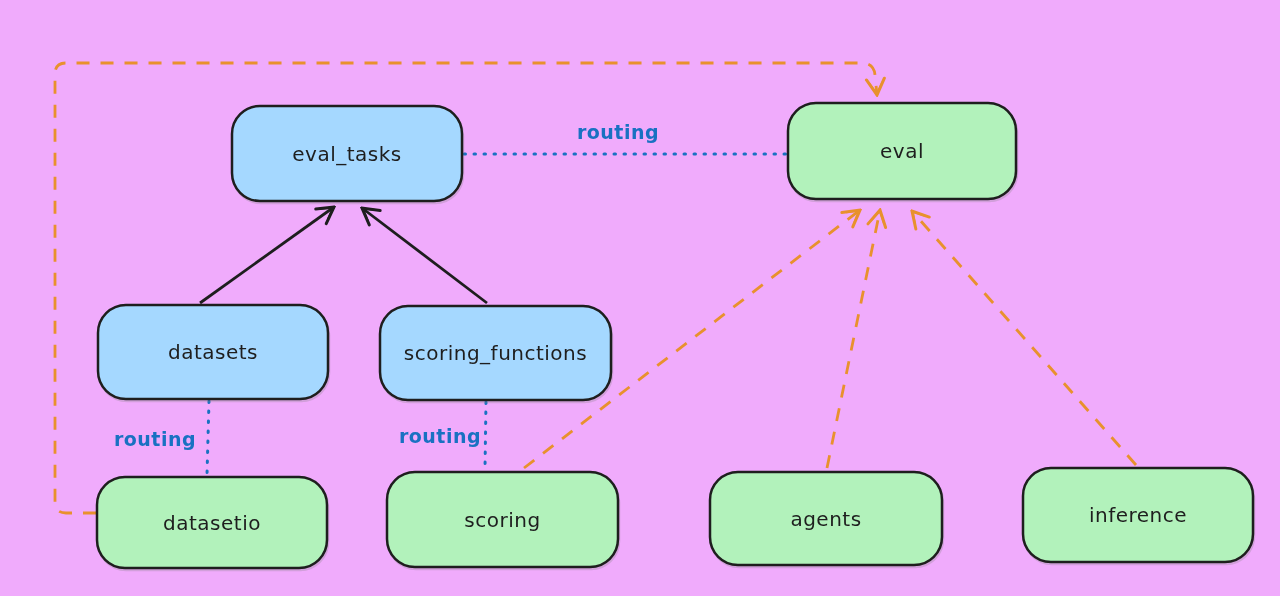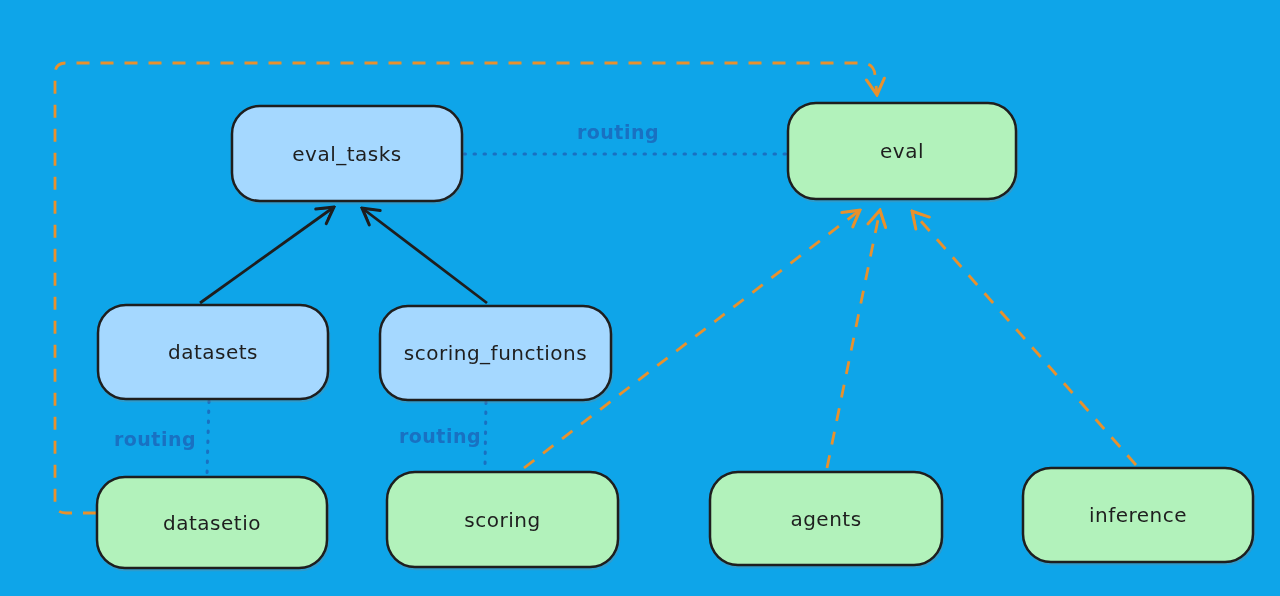--- a/index.html
+++ b/index.html
@@ -1,20 +1,20 @@
 <!DOCTYPE html>
 <html><head>
 <meta charset="utf-8">
 <style>
   html, body { margin: 0; padding: 0; background: #ffffff; }
   .canvas {
     position: relative;
     width: 1280px;
     height: 596px;
-    background: #0ea5e9;
+    background: #f0abfc;
     overflow: hidden;
     font-family: "DejaVu Sans", sans-serif;
   }
   svg { display: block; }
   .node-rect {
     filter: drop-shadow(1px 2px 0 rgba(130,130,130,0.28));
   }
   .node-label {
     font-family: "DejaVu Sans", sans-serif;
     font-size: 20px;

